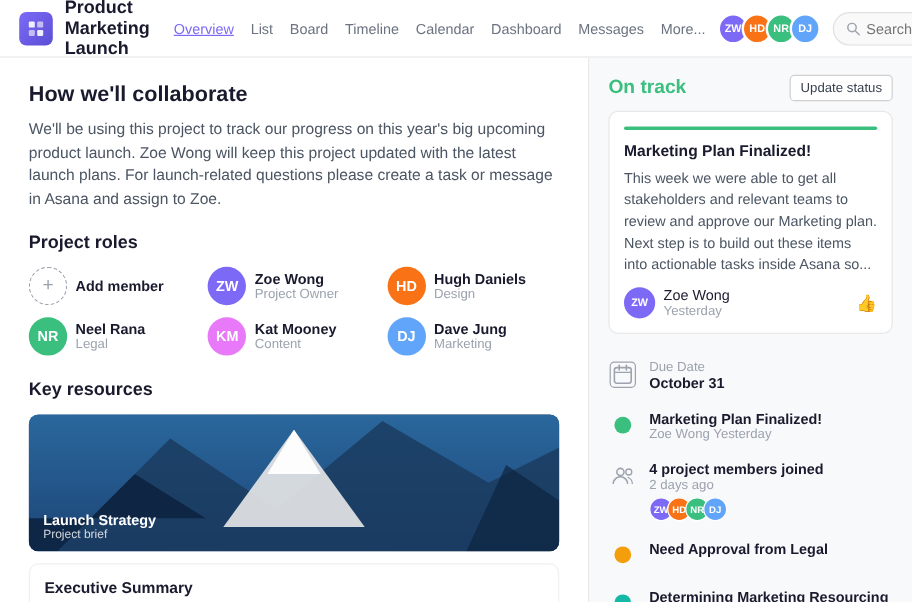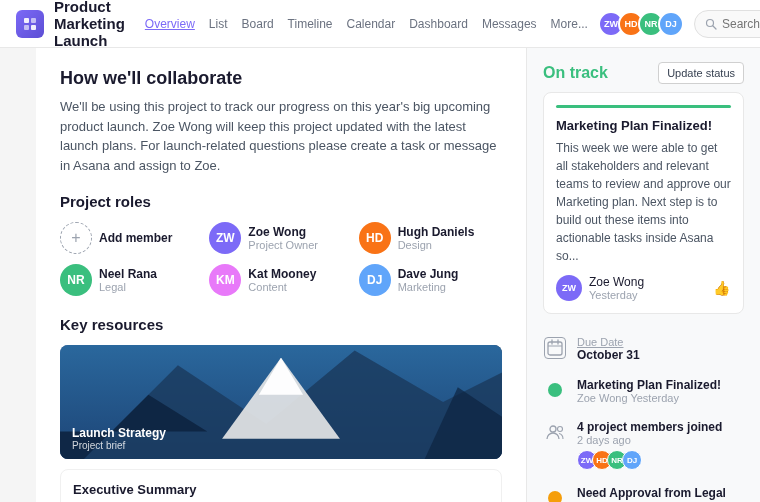--- a/index.html
+++ b/index.html
@@ -16,21 +16,21 @@
     .avatars-group { display: flex; }
     .avatar-sm { width: 26px; height: 26px; border-radius: 50%; border: 2px solid #fff; margin-left: -6px; overflow: hidden; }
     .avatar-sm:first-child { margin-left: 0; }
     .search-box { display: flex; align-items: center; border: 1px solid #e0e0e0; border-radius: 16px; padding: 3px 10px; gap: 5px; background: #f9f9f9; height: 28px; }
     .search-input { border: none; background: transparent; outline: none; font-size: 12px; width: 80px; }
 
     
     .main { display: flex; flex: 1; overflow: hidden; }
 
     
-    .left-panel { flex: 0 0 490px; overflow-y: auto; padding: 20px 24px; background: #fff; margin-left: 36px; }
+    .left-panel { flex: 0 0 490px; overflow-y: auto; padding: 20px 24px; background: #fff; }
     .left-panel::-webkit-scrollbar { width: 4px; }
     .left-panel::-webkit-scrollbar-thumb { background: #e0e0e0; border-radius: 2px; }
 
     .section-title { font-size: 18px; font-weight: 700; color: #1a1a2e; margin-bottom: 8px; }
     .description-text { font-size: 13px; color: #4b5563; line-height: 1.5; margin-bottom: 18px; }
 
     .subsection-title { font-size: 15px; font-weight: 700; color: #1a1a2e; margin-bottom: 12px; }
 
     
     .roles-grid { display: grid; grid-template-columns: repeat(3, 1fr); gap: 10px 6px; margin-bottom: 20px; }
@@ -77,21 +77,21 @@
     .timeline-event { display: flex; gap: 10px; padding: 8px 0; position: relative; }
     .timeline-icon { width: 24px; height: 24px; display: flex; align-items: center; justify-content: center; flex-shrink: 0; }
     .tl-calendar { width: 22px; height: 22px; border: 1.5px solid #9ca3af; border-radius: 4px; display: flex; flex-direction: column; align-items: center; justify-content: center; font-size: 8px; color: #6b7280; }
     .tl-dot { width: 14px; height: 14px; border-radius: 50%; margin: 5px; }
     .tl-dot.green { background: #3abf7e; }
     .tl-dot.orange { background: #f59e0b; }
     .tl-dot.teal { background: #14b8a6; }
     .timeline-content { flex: 1; }
     .tl-label { font-size: 12px; font-weight: 600; color: #1a1a2e; }
     .tl-sub { font-size: 11px; color: #9ca3af; }
-    .tl-date-label { font-size: 11px; color: #9ca3af; font-weight: 500; text-decoration: underline; }
+    .tl-date-label { font-size: 11px; color: #9ca3af; font-weight: 500; }
     .tl-date-value { font-size: 12px; font-weight: 600; color: #1a1a2e; }
     .mini-avatars { display: flex; margin-top: 4px; }
     .mini-avatar { width: 20px; height: 20px; border-radius: 50%; border: 1.5px solid #fff; margin-left: -5px; }
     .mini-avatar:first-child { margin-left: 0; }
   </style>
 </head>
 <body>
 
 <div class="topbar">
   <div class="app-icon">

